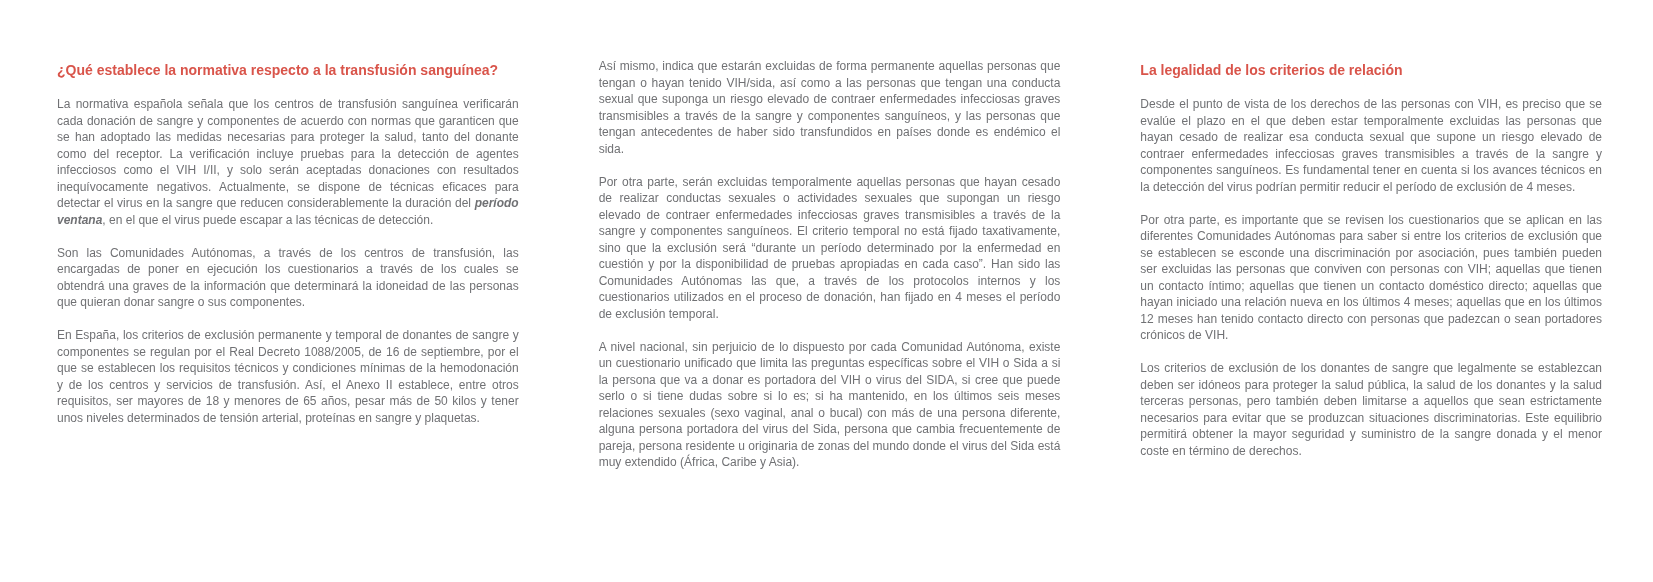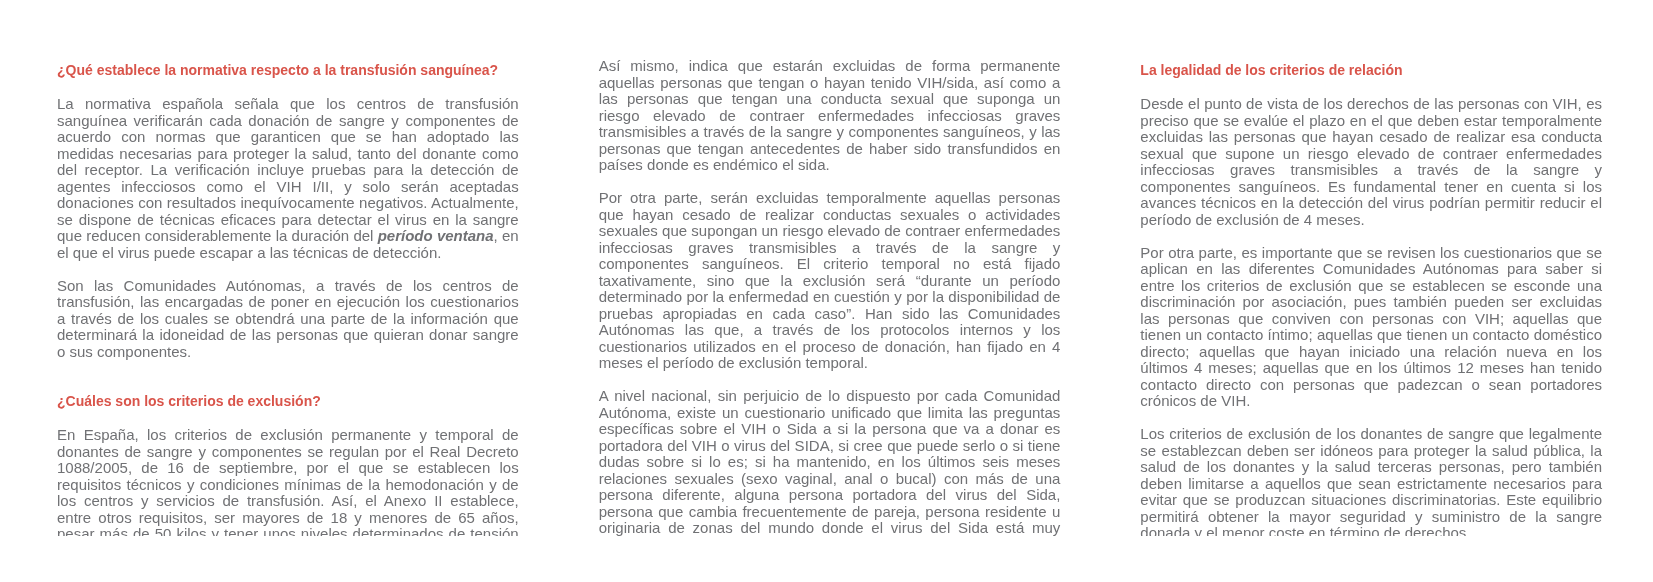--- a/index.html
+++ b/index.html
@@ -23,21 +23,21 @@
   .column { flex: 1 1 0; min-width: 0; }
   .heading {
     font-size: 14px;
     font-weight: 700;
     line-height: 17px;
     color: var(--accent, #d9544a);
     margin: 33px 0 17px 0;
   }
   .column .heading:first-child { margin-top: 4px; }
   .para {
-    font-size: 15px;
+    font-size: 12px;
     line-height: 16.5px;
     text-align: justify;
     color: var(--body-text, #707174);
     margin: 0 0 16.5px 0;
   }
   .para em { font-style: italic; font-weight: bold; }
   .footer {
     position: absolute;
     left: 57px;
     right: 51px;
@@ -65,22 +65,21 @@
   }
 </style>
 </head>
 <body>
 
 <div class="page" style="--bg: #ffffff; --accent: #d9544a; --body-text: #707174; --footer-text: #77787a; --footer-accent: #cf3035; --attribution-text: #1f1f1f;">
   <div class="columns">
     <div class="column">
         <h2 class="heading">¿Qué establece la normativa respecto a la transfusión sanguínea?</h2>
         <p class="para"><span>La normativa española señala que los centros de transfusión sanguínea verificarán cada donación de sangre y componentes de acuerdo con normas que garanticen que se han adoptado las medidas necesarias para proteger la salud, tanto del donante como del receptor. La verificación incluye pruebas para la detección de agentes infecciosos como el VIH I/II, y solo serán aceptadas donaciones con resultados inequívocamente negativos. Actualmente, se dispone de técnicas eficaces para detectar el virus en la sangre que reducen considerablemente la duración del </span><em>período ventana</em><span>, en el que el virus puede escapar a las técnicas de detección.</span></p>
-        <p class="para"><span>Son las Comunidades Autónomas, a través de los centros de transfusión, las encargadas de poner en ejecución los cuestionarios a través de los cuales se obtendrá una parte de la información que determinará la idoneidad de las personas que quieran donar sangre o sus componentes.</span></p>
-        <h2 class="heading">¿Cuáles son los criterios de exclusión?</h2>
+        <p class="para"><span>Son las Comunidades Autónomas, a través de los centros de transfusión, las encargadas de poner en ejecución los cuestionarios a través de los cuales se obtendrá una graves de la información que determinará la idoneidad de las personas que quieran donar sangre o sus componentes.</span></p>
         <p class="para"><span>En España, los criterios de exclusión permanente y temporal de donantes de sangre y componentes se regulan por el Real Decreto 1088/2005, de 16 de septiembre, por el que se establecen los requisitos técnicos y condiciones mínimas de la hemodonación y de los centros y servicios de transfusión. Así, el Anexo II establece, entre otros requisitos, ser mayores de 18 y menores de 65 años, pesar más de 50 kilos y tener unos niveles determinados de tensión arterial, proteínas en sangre y plaquetas.</span></p>
       </div>
     <div class="column">
         <p class="para"><span>Así mismo, indica que estarán excluidas de forma permanente aquellas personas que tengan o hayan tenido VIH/sida, así como a las personas que tengan una conducta sexual que suponga un riesgo elevado de contraer enfermedades infecciosas graves transmisibles a través de la sangre y componentes sanguíneos, y las personas que tengan antecedentes de haber sido transfundidos en países donde es endémico el sida.</span></p>
         <p class="para"><span>Por otra parte, serán excluidas temporalmente aquellas personas que hayan cesado de realizar conductas sexuales o actividades sexuales que supongan un riesgo elevado de contraer enfermedades infecciosas graves transmisibles a través de la sangre y componentes sanguíneos. El criterio temporal no está fijado taxativamente, sino que la exclusión será “durante un período determinado por la enfermedad en cuestión y por la disponibilidad de pruebas apropiadas en cada caso”. Han sido las Comunidades Autónomas las que, a través de los protocolos internos y los cuestionarios utilizados en el proceso de donación, han fijado en 4 meses el período de exclusión temporal.</span></p>
         <p class="para"><span>A nivel nacional, sin perjuicio de lo dispuesto por cada Comunidad Autónoma, existe un cuestionario unificado que limita las preguntas específicas sobre el VIH o Sida a si la persona que va a donar es portadora del VIH o virus del SIDA, si cree que puede serlo o si tiene dudas sobre si lo es; si ha mantenido, en los últimos seis meses relaciones sexuales (sexo vaginal, anal o bucal) con más de una persona diferente, alguna persona portadora del virus del Sida, persona que cambia frecuentemente de pareja, persona residente u originaria de zonas del mundo donde el virus del Sida está muy extendido (África, Caribe y Asia).</span></p>
       </div>
     <div class="column">
         <h2 class="heading">La legalidad de los criterios de relación</h2>
         <p class="para"><span>Desde el punto de vista de los derechos de las personas con VIH, es preciso que se evalúe el plazo en el que deben estar temporalmente excluidas las personas que hayan cesado de realizar esa conducta sexual que supone un riesgo elevado de contraer enfermedades infecciosas graves transmisibles a través de la sangre y componentes sanguíneos. Es fundamental tener en cuenta si los avances técnicos en la detección del virus podrían permitir reducir el período de exclusión de 4 meses.</span></p>

